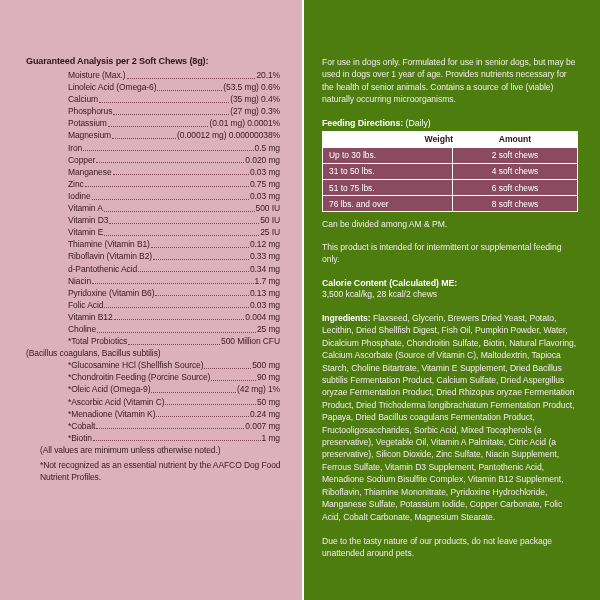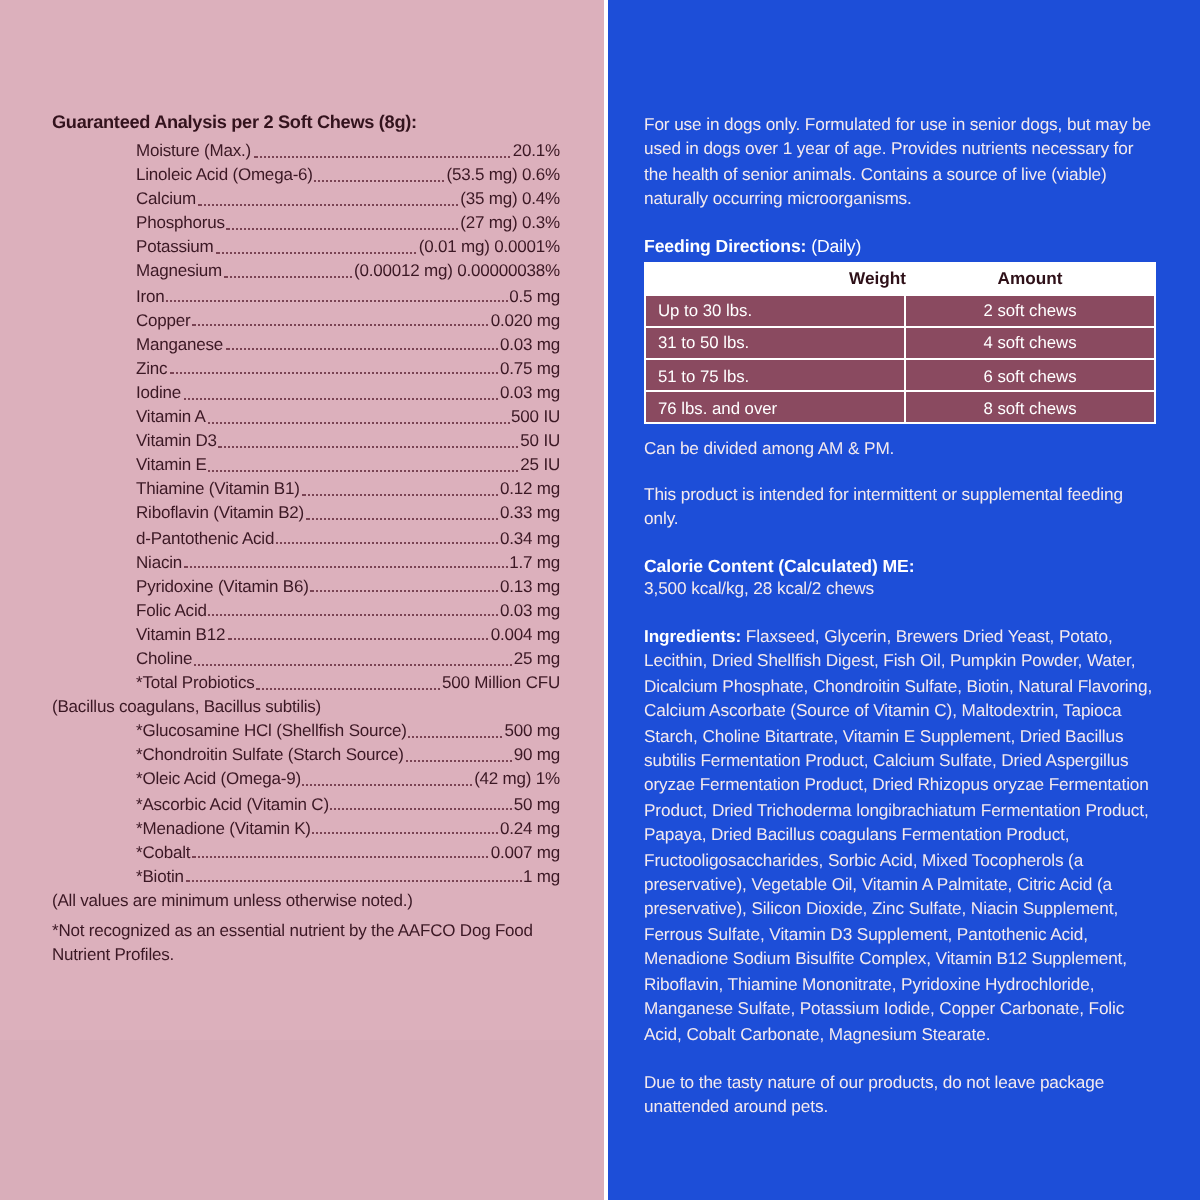--- a/index.html
+++ b/index.html
@@ -18,21 +18,21 @@
     background: #dcb0bc;
     padding: 56px 0 0 26px;
   }
   .panel-divider {
     width: 2px; height: 600px;
     background: #ffffff;
   }
   
   .panel-right {
     width: 296px; height: 600px;
-    background: #1d4ed8;
+    background: #4d7c0f;
     padding: 56px 22px 0 18px;
     color: #f6eef1;
   }
 
   
   .ga-heading {
     font-size: 9.1px; font-weight: bold; color: #33131d;
     letter-spacing: -0.15px; margin-bottom: 3px;
   }
   .ga-list { width: 254px; }
@@ -51,20 +51,21 @@
   .ga-val { flex: 0 0 auto; }
   .ga-plain {
     font-size: 8.5px; color: #3b1824;
     line-height: 12.1px; white-space: nowrap;
     letter-spacing: -0.1px;
   }
   .ga-note {
     font-size: 8.5px; color: #3b1824;
     line-height: 12.1px; letter-spacing: -0.1px;
     width: 262px;
+    margin-left: 14px;
   }
   .note-gap { height: 3px; }
 
   
   .rp-para {
     font-size: 8.6px; line-height: 12.4px;
     color: #f4eaee; letter-spacing: -0.05px;
   }
   .rp-head {
     font-size: 8.8px; font-weight: bold;
@@ -235,21 +236,21 @@
 
     <div class="ga-plain">(Bacillus coagulans, Bacillus subtilis)</div>
 
     <div class="ga-list" id="ga-list-2">
         <div class="ga-row">
           <span class="ga-name">*Glucosamine HCl (Shellfish Source)</span>
           <span class="ga-dots"></span>
           <span class="ga-val">500 mg</span>
         </div>
         <div class="ga-row">
-          <span class="ga-name">*Chondroitin Sulfate (Starch Source) </span>
+          <span class="ga-name">*Chondroitin Feeding (Porcine Source) </span>
           <span class="ga-dots"></span>
           <span class="ga-val">90 mg</span>
         </div>
         <div class="ga-row">
           <span class="ga-name">*Oleic Acid (Omega-9) </span>
           <span class="ga-dots"></span>
           <span class="ga-val">(42 mg) 1%</span>
         </div>
         <div class="ga-row">
           <span class="ga-name">*Ascorbic Acid (Vitamin C)</span>

